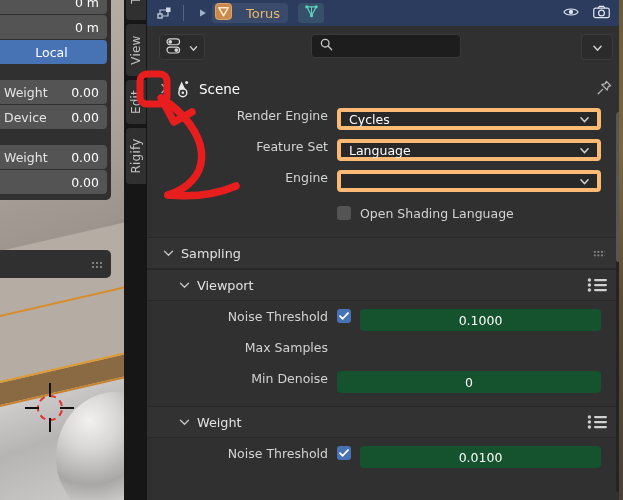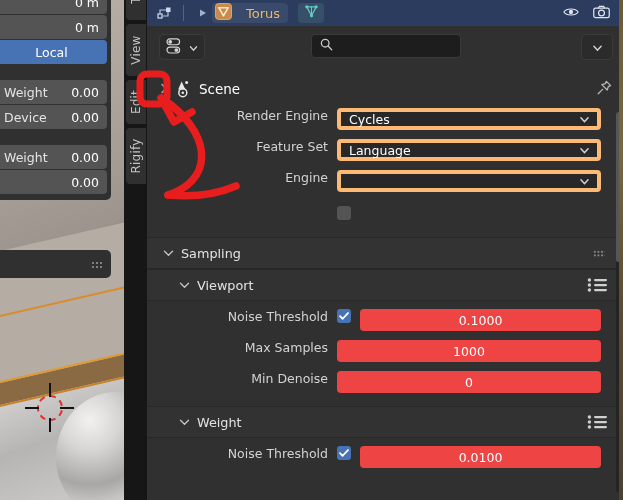--- a/index.html
+++ b/index.html
@@ -94,21 +94,21 @@
     display:flex;align-items:center;justify-content:center;}
   .scenerow .sceneicon{position:absolute;left:22px;top:9px;width:20px;height:20px;}
   .scenerow .scenetext{position:absolute;left:48px;top:9px;font-size:13.5px;color:#ffffff;line-height:20px;}
   .scenerow .pin{position:absolute;right:14px;top:9px;width:18px;height:18px;}
 
   
   .content{position:absolute;left:0;top:108px;width:476px;height:392px;overflow:hidden;}
 
   .frow{height:26px;display:flex;align-items:flex-start;margin-bottom:5px;}
   .flabel{width:190px;text-align:right;padding-right:9px;font-size:12.5px;color:#d3d3d3;box-sizing:border-box;}
-  .fval{flex:1;margin-right:22px;height:22px;background:#ef4444;border-radius:4px;
+  .fval{flex:1;margin-right:22px;height:22px;background:#14532d;border-radius:4px;
     display:flex;align-items:center;padding:0 8px;box-sizing:border-box;position:relative;font-size:12.5px;color:#ffffff;}
   .fval.dark{background:#282828;border:4px solid #fdba74;}
   .fval .dd-chev{position:absolute;right:7px;top:50%;transform:translateY(-50%);}
   .fval.center{justify-content:center;}
 
   .crow{height:24px;display:flex;align-items:center;margin-bottom:4px;}
   .crow .pad{width:190px;}
   .cbox{width:14px;height:14px;border-radius:3px;background:#545454;flex:0 0 auto;}
   .cbox.on{background:#4772b3;display:flex;align-items:center;justify-content:center;}
   .crow .ctext{margin-left:9px;font-size:12.5px;color:#d3d3d3;}
@@ -357,20 +357,21 @@
             <svg width="11" height="8" viewBox="0 0 12 9">
                 <path d="M2 2.5 L6 7 L10 2.5" fill="none" stroke="#d2d2d2" stroke-width="1.7" stroke-linecap="round"></path>
               </svg>
           </span>
         </div>
       </div>
 
       <div class="crow" style="margin-bottom:12px;">
         <div class="pad"></div>
         <div class="cbox"></div>
+        <div class="ctext">Open Shading Language</div>
       </div>
 
       <div class="panel-hdr">
         <span class="ph-chev">
           <svg width="11" height="8" viewBox="0 0 12 9">
               <path d="M1.5 2.5 L6 7 L10.5 2.5" fill="none" stroke="#c4c4c4" stroke-width="1.5" stroke-linecap="round"></path>
             </svg>
         </span>
         <span class="ph-title">Sampling</span>
         <span class="ph-grip"></span>
@@ -401,21 +402,20 @@
           <div class="cbox on nthresh-cb">
             <svg width="10" height="8" viewBox="0 0 11 9">
                 <path d="M1 4.6 L4 7.6 L10 1.2" fill="none" stroke="#ffffff" stroke-width="2" stroke-linecap="round" stroke-linejoin="round"></path>
               </svg>
           </div>
           <div class="fval center">0.1000</div>
         </div>
 
         <div class="frow">
           <div class="flabel">Max Samples</div>
-          <div class="fval center">1000</div>
         </div>
 
         <div class="frow">
           <div class="flabel">Min Denoise</div>
           <div class="fval center">0</div>
         </div>
 
       </div>
 
       <div class="panel-hdr sub">

